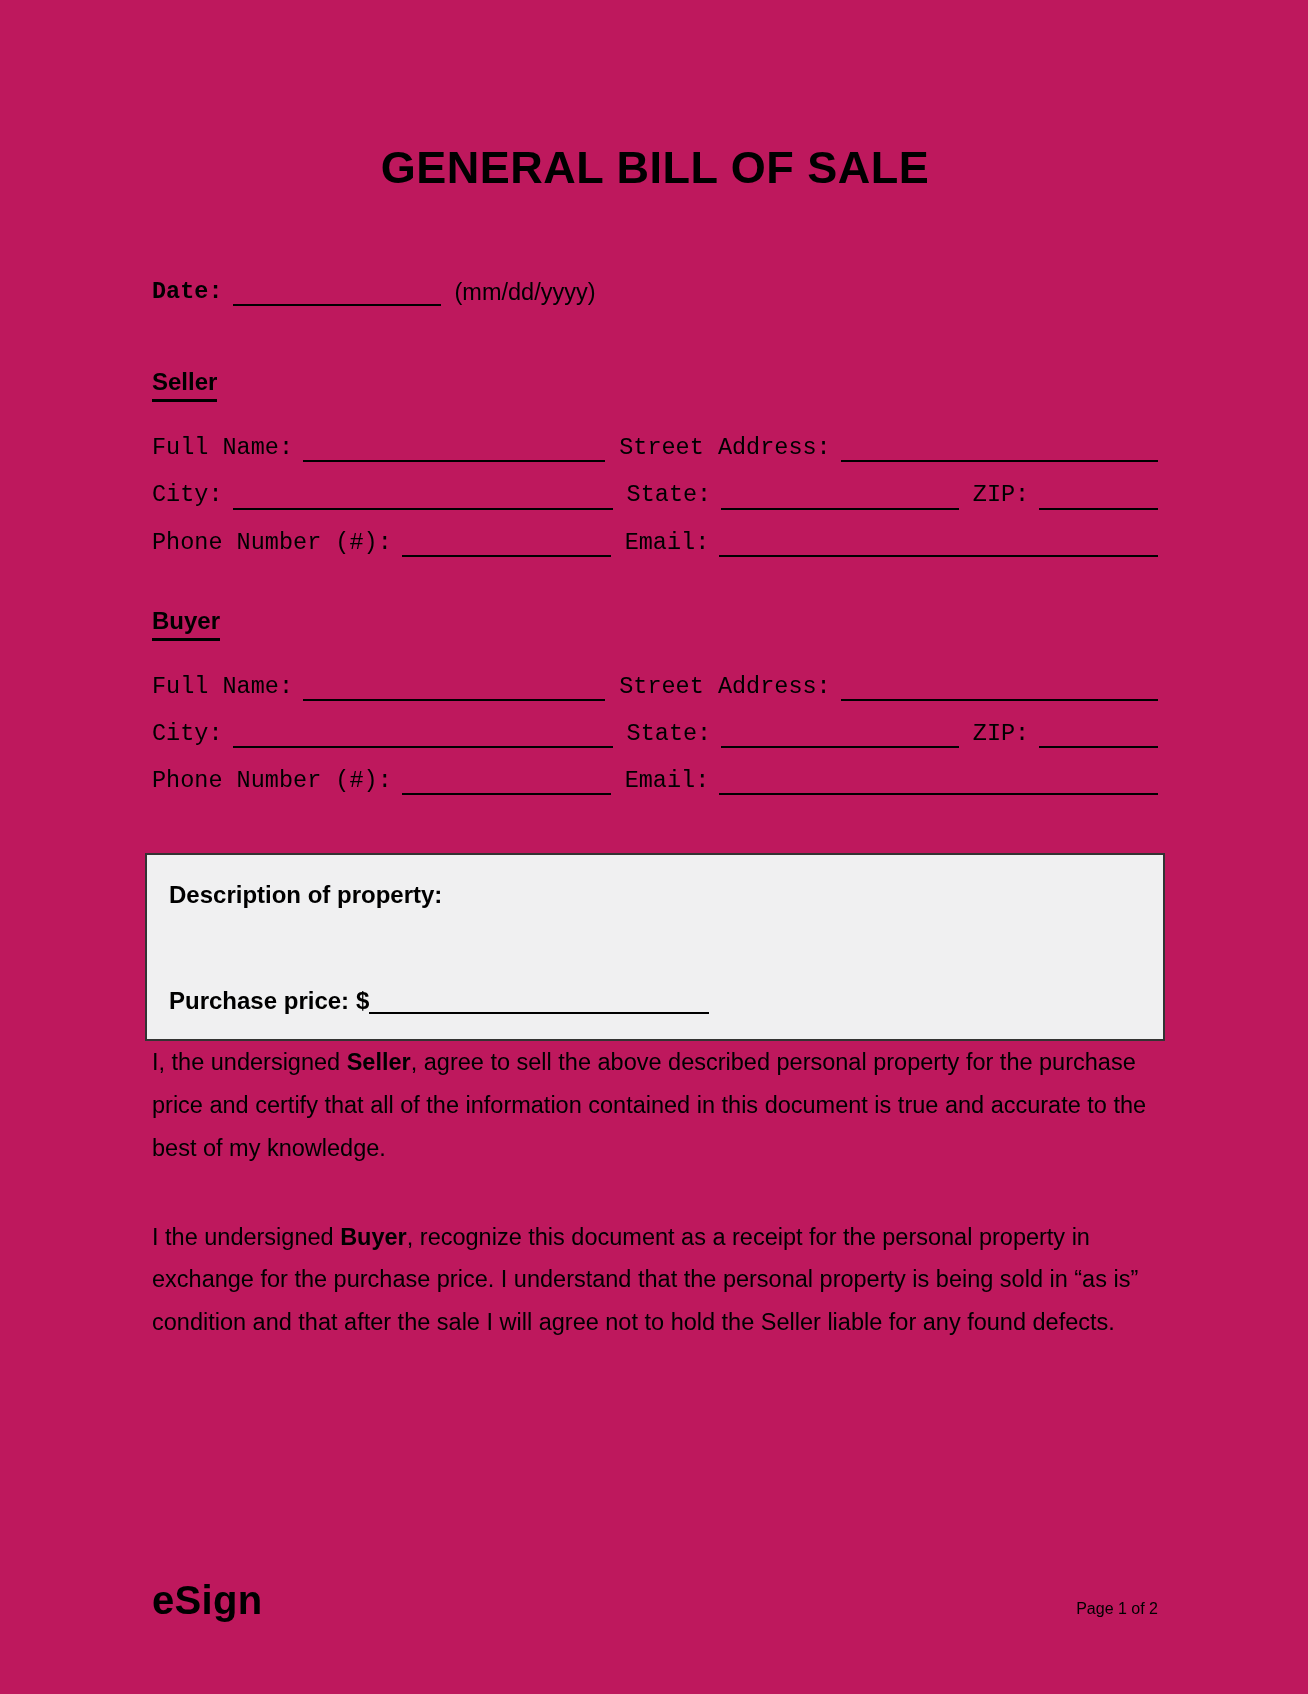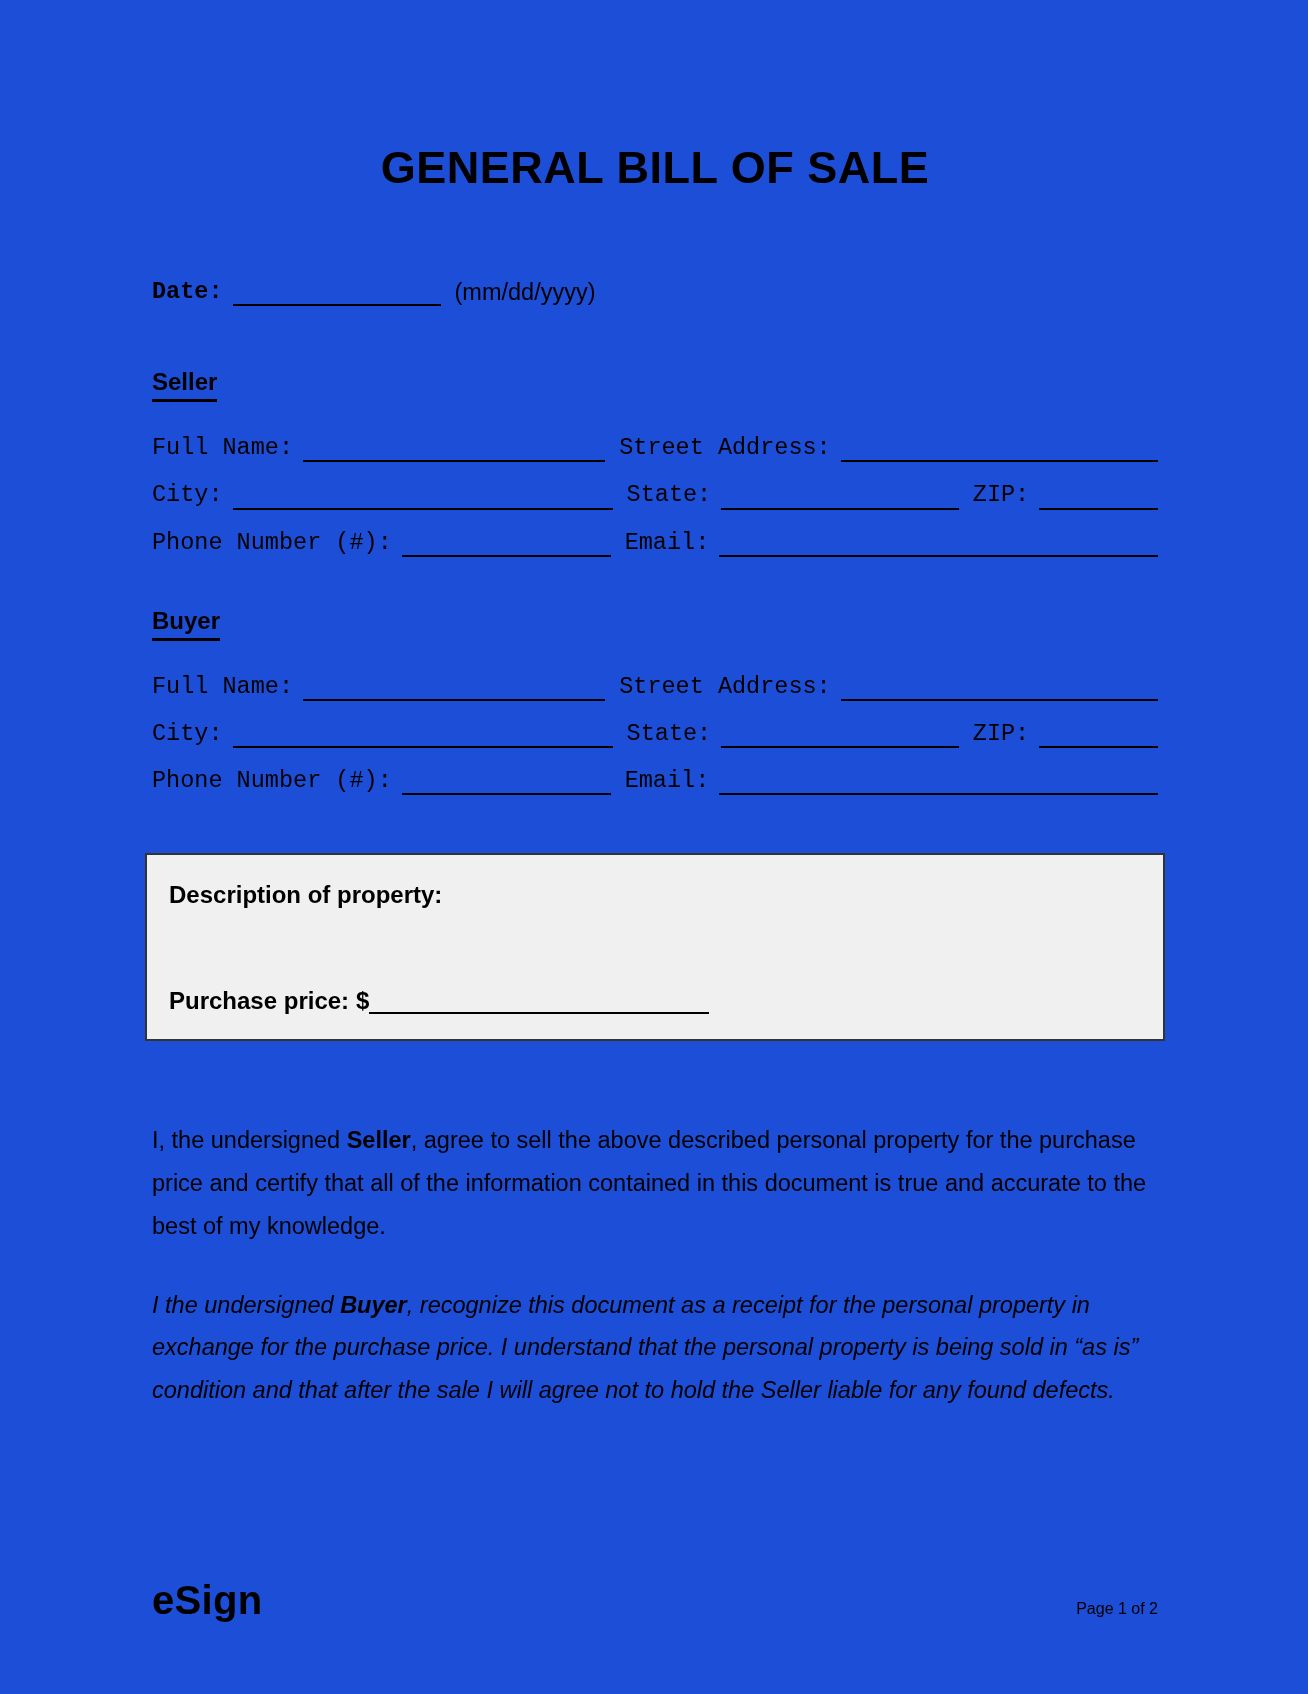--- a/index.html
+++ b/index.html
@@ -2,21 +2,21 @@
 <html><head>
 <meta charset="utf-8">
 <style>
   * { margin: 0; padding: 0; box-sizing: border-box; }
   html, body { background: #ffffff; }
   .page {
     position: relative;
     width: 1308px;
     height: 1694px;
     margin: 0 auto;
-    background: #1d4ed8;
+    background: #be185d;
     font-family: "Liberation Sans", sans-serif;
     color: #000000;
     overflow: hidden;
   }
   .content { padding: 0 150px 0 152px; }
 
   .doc-title {
     padding-top: 142px;
     text-align: center;
     font-size: 45px;
@@ -88,22 +88,22 @@
     font-weight: bold;
   }
   .price-row .currency { margin-left: 7px; }
   .price-row .blank { width: 340px; flex: none; margin-left: 0; }
 
   .legal-para {
     font-size: 23.5px;
     line-height: 1.82;
     text-align: left;
   }
-  .para-1 { margin-top: 78px; }
-  .para-2 { margin-top: 36px; font-style: italic; }
+  .para-1 { }
+  .para-2 { margin-top: 46px; }
 
   .footer {
     position: absolute;
     left: 152px;
     right: 150px;
     top: 1578px;
     display: flex;
     justify-content: space-between;
     align-items: baseline;
   }

